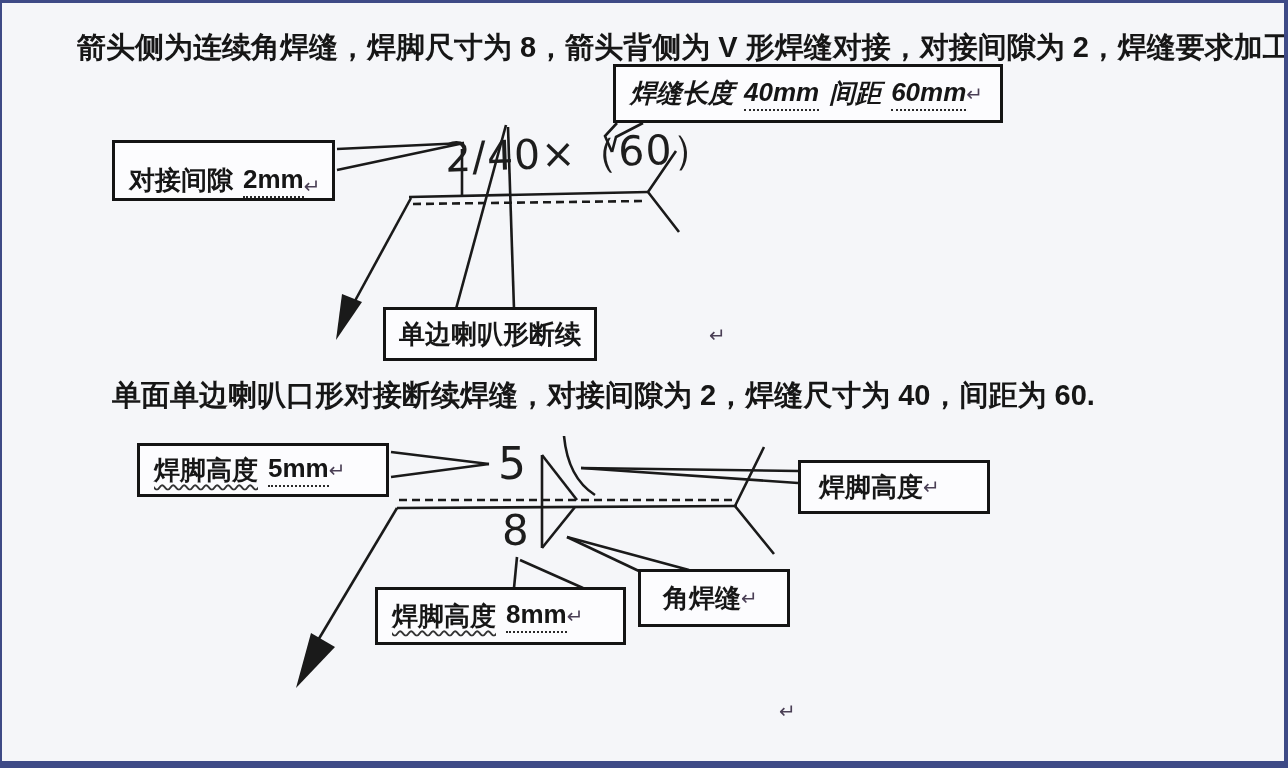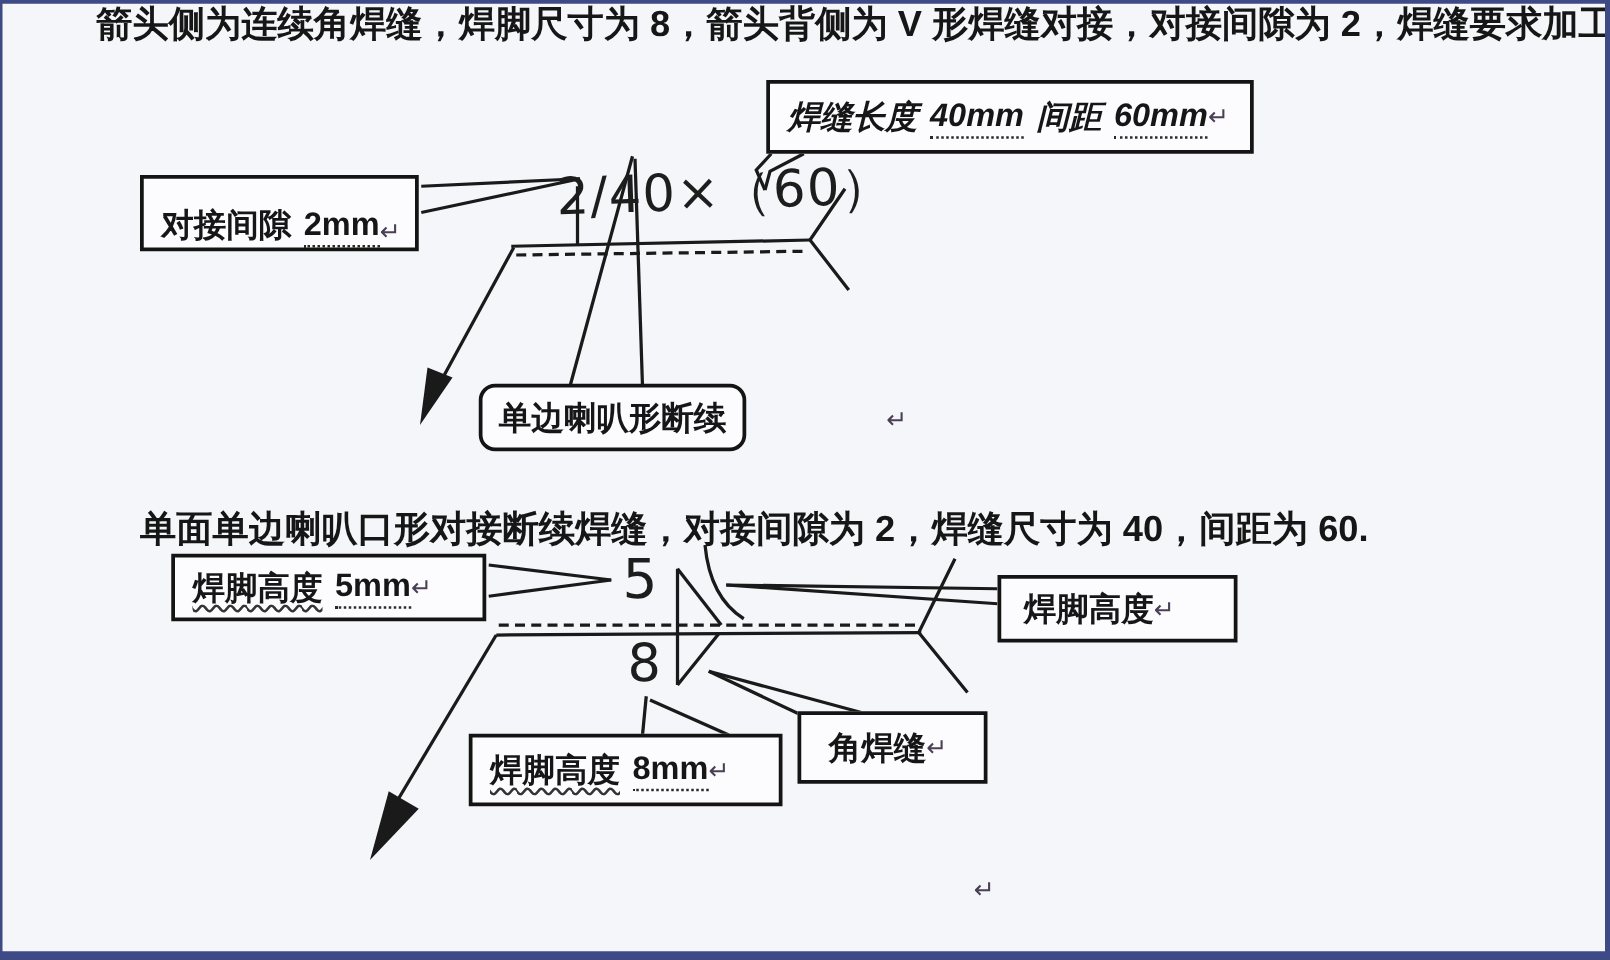--- a/index.html
+++ b/index.html
@@ -13,23 +13,23 @@
   .frame{position:absolute;background:#3e4a86;z-index:40;}
   .frame.top{left:0;top:0;width:1288px;height:3px;}
   .frame.bottom{left:0;top:761px;width:1288px;height:7px;}
   .frame.left{left:0;top:0;width:2px;height:768px;}
   .frame.right{left:1284px;top:0;width:4px;height:768px;}
 
   .para{
     position:absolute;white-space:nowrap;overflow:hidden;
     font-size:29px;font-weight:700;letter-spacing:0px;z-index:5;
   }
-  .p1l1{left:77px;top:0;width:1207px;text-align:center;}
+  .p1l1{left:77px;top:28px;width:1207px;text-align:center;}
   .p1l2{left:130px;top:58px;width:1100px;}
-  .pmid{left:112px;top:376px;width:1160px;margin-top:28px;}
+  .pmid{left:112px;top:376px;width:1160px;}
   .pbot{left:12px;top:722px;width:1272px;}
 
   svg.diagram{position:absolute;left:0;top:0;z-index:10;pointer-events:none;}
   svg.diagram *{vector-effect:non-scaling-stroke;}
   .stroke{fill:none;stroke:#1a1a1a;stroke-width:2.6px;}
   .dashedline{stroke-dasharray:8 5;}
   .fillink{fill:#1a1a1a;stroke:none;}
 
   .callout{
     position:absolute;background:#fcfcfe;border:3px solid #141414;
@@ -139,21 +139,21 @@
       <span class="pilcrow">↵</span>
   </div>
 
   <div class="callout" style="left:112px;top:140px;width:223px;height:61px;padding-left:14px;align-items:flex-end;">
     <span>对接间隙</span>
       <span class="sp"></span>
       <span class="dotted-u">2mm</span>
       <span class="pilcrow">↵</span>
   </div>
 
-  <div class="callout" style="left:383px;top:307px;width:214px;height:54px;justify-content:center;border-radius:13px;">
+  <div class="callout" style="left:383px;top:307px;width:214px;height:54px;justify-content:center;">
     <span>单边喇叭形断续</span>
   </div>
 
   <div class="callout" style="left:137px;top:443px;width:252px;height:54px;padding-left:14px;">
     <span class="wavy-u">焊脚高度</span>
       <span class="sp"></span>
       <span class="dotted-u">5mm</span>
       <span class="pilcrow">↵</span>
   </div>
 

